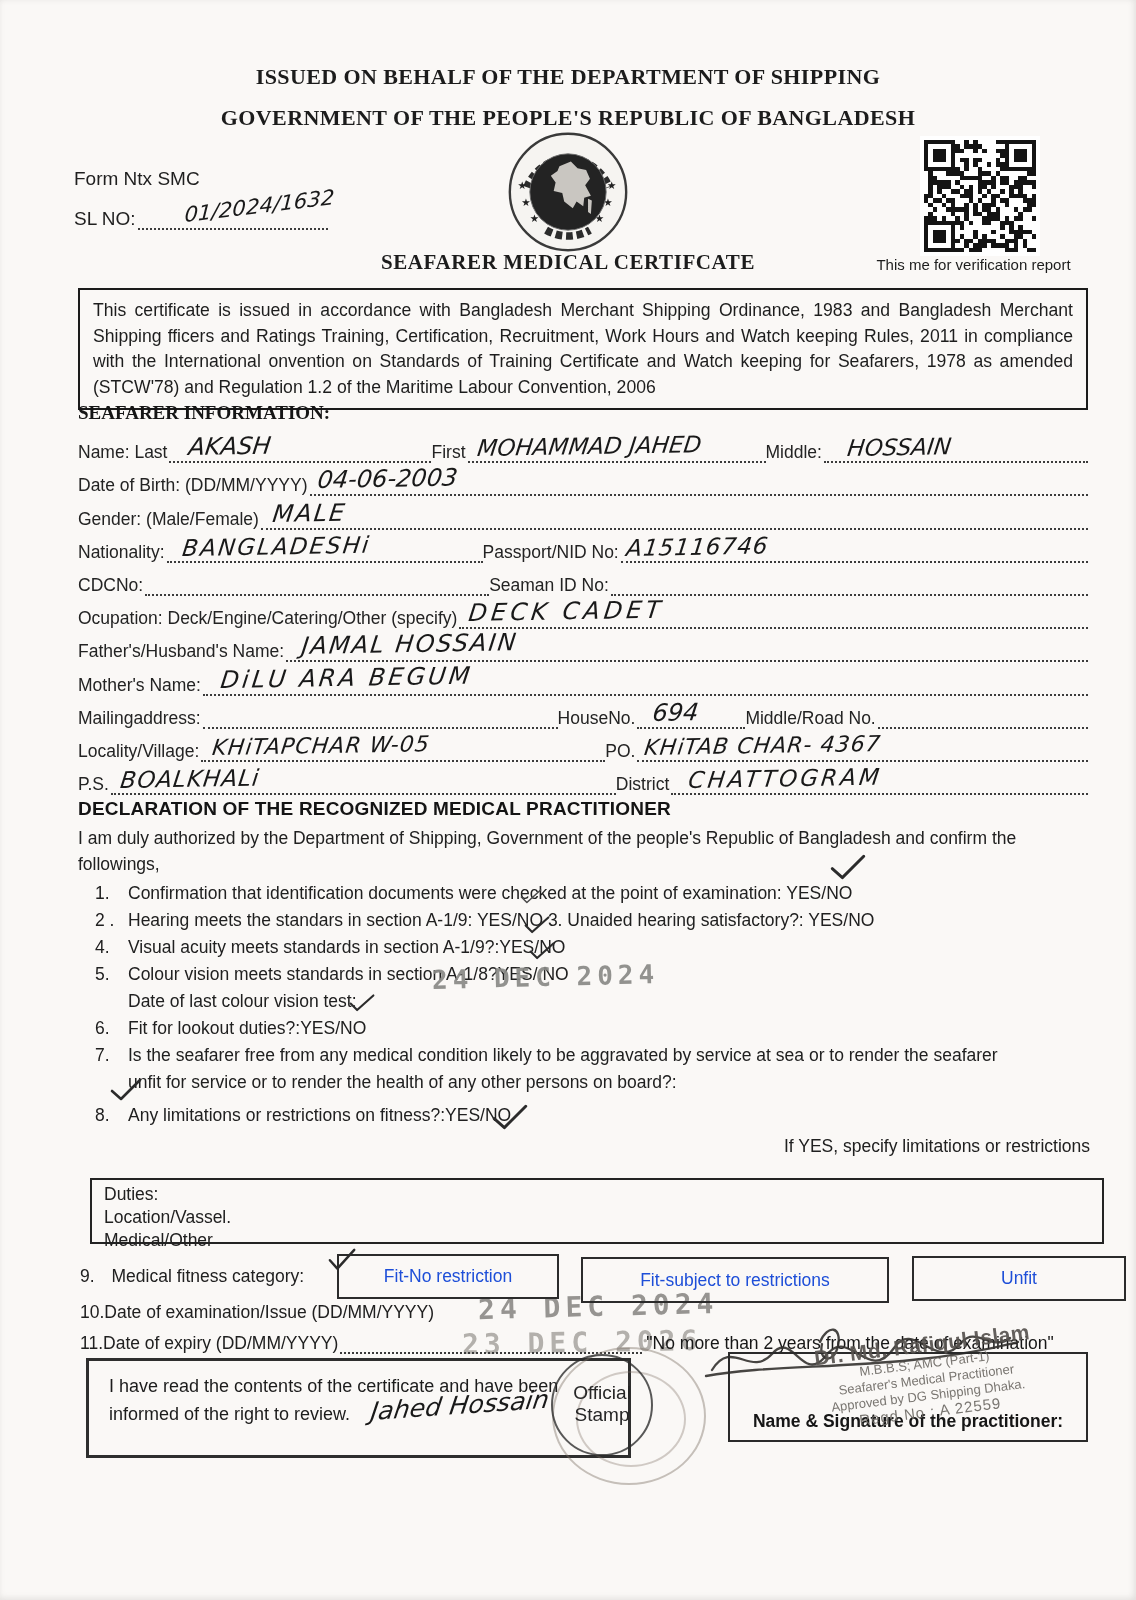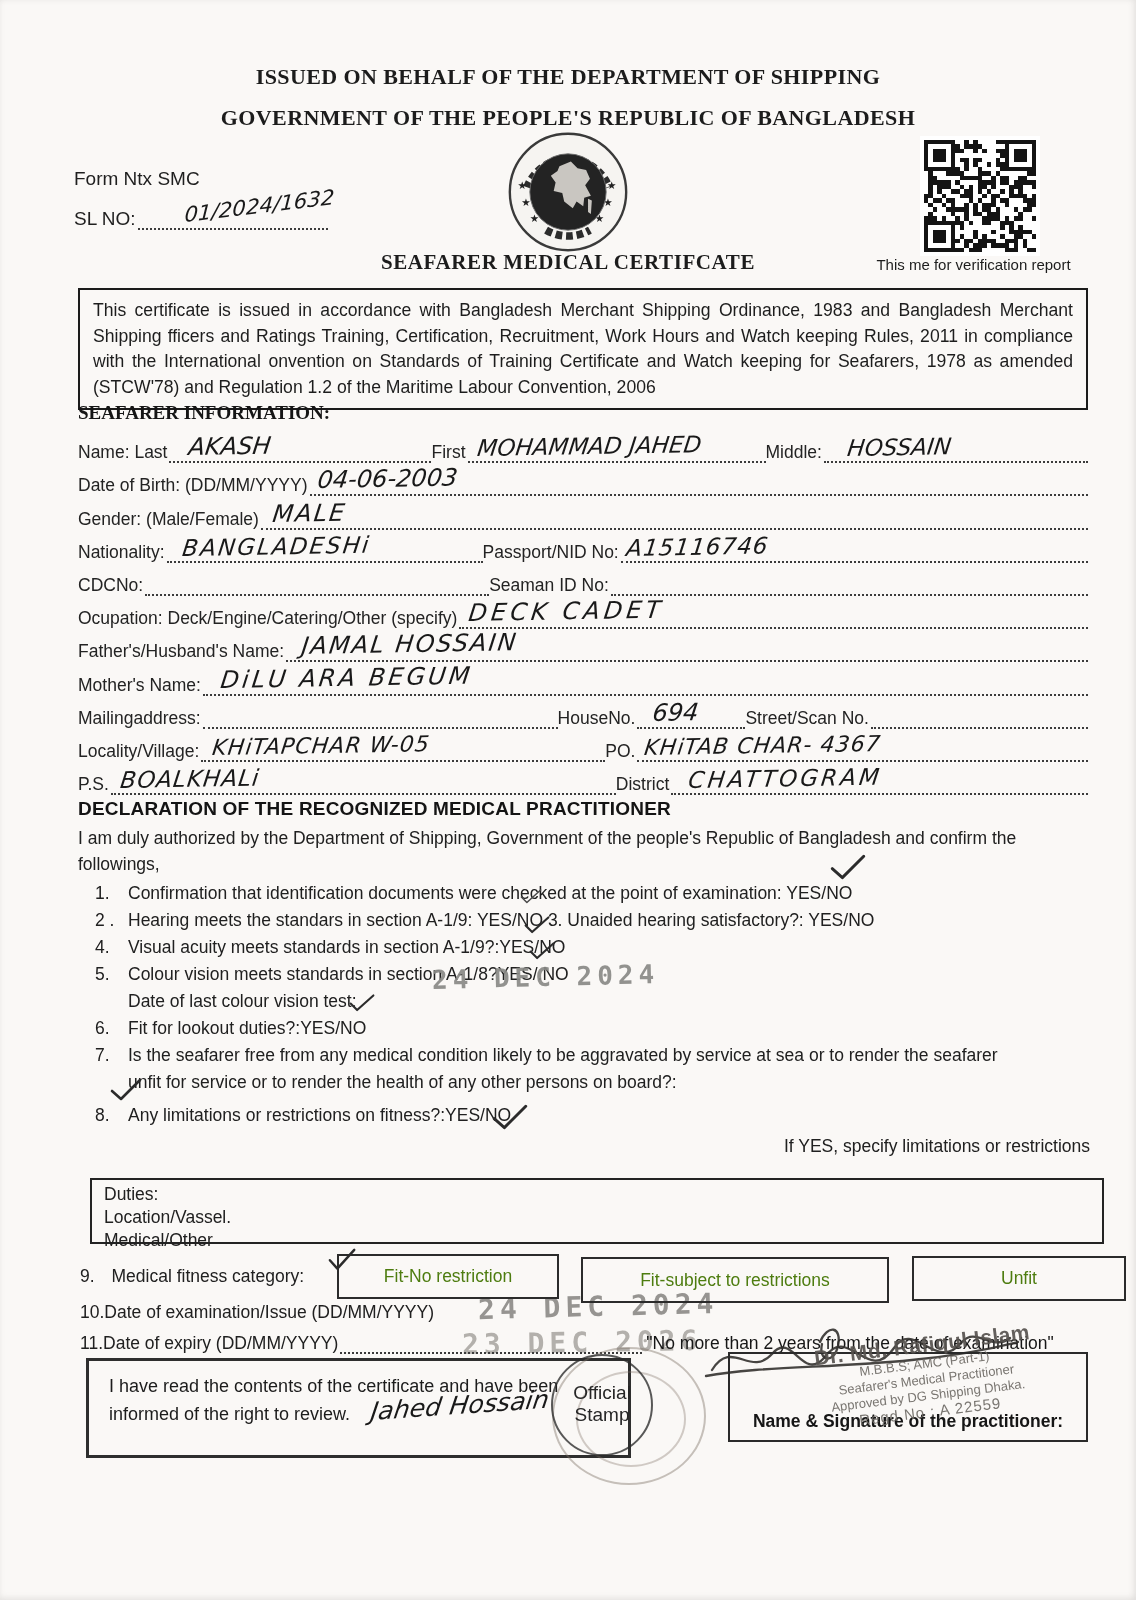--- a/index.html
+++ b/index.html
@@ -37,21 +37,21 @@
   .chk path{fill:none;stroke:#2b2b2b;stroke-width:2.6;stroke-linecap:round;stroke-linejoin:round;}
   .chk.lite path{stroke:#4a4a4a;stroke-width:2.2;}
   .stamp-date{font-family:"DejaVu Sans Mono",monospace;font-weight:bold;font-size:28px;
               letter-spacing:5px;color:#8e8c89;white-space:nowrap;transform:rotate(-1.5deg);opacity:.92;}
   .stamp-date.small{font-size:26px;color:#8a8a87;}
   .stamp-date.faded{color:#aaa7a2;opacity:.88;transform:rotate(-1deg);}
   .dutiesbox{border:2px solid #232323;width:1014px;height:66px;box-sizing:border-box;
              padding:3px 12px;font-size:17.5px;line-height:23px;color:#202020;}
   .catlabel{font-size:17.5px;color:#202020;white-space:nowrap;}
   .catbox{border:2px solid #2b2b2b;box-sizing:border-box;display:flex;align-items:center;
-          justify-content:center;font-size:17.5px;color:#4d7c0f;background:transparent;}
+          justify-content:center;font-size:17.5px;color:#1d4ed8;background:transparent;}
   .d10{font-size:17.5px;color:#202020;white-space:nowrap;}
   .d11{display:flex;align-items:flex-end;font-size:17.5px;color:#202020;}
   .d11 .dots{height:20px;}
   .note{white-space:nowrap;padding-left:4px;color:#161616;}
   .ackbox{border:3px solid #2e2e2e;width:545px;height:100px;box-sizing:border-box;
           padding:12px 16px 6px 20px;font-size:18px;line-height:26px;color:#1c1c1c;}
   .acksig{display:inline-block;font-size:25px;margin-left:14px;transform:skewX(-12deg) rotate(-4deg);}
   .ring{position:absolute;border-radius:50%;}
   .stamptxt{text-align:center;font-size:19px;line-height:22px;color:#262626;}
   .pracbox{border:2px solid #2a2a2a;width:360px;height:90px;box-sizing:border-box;position:relative;font-weight:bold;}
@@ -796,21 +796,21 @@
         <span class="hand" style="left:16px;font-size:24px;letter-spacing:3px;">DiLU ARA BEGUM</span>
       </span>
     </div>
     <div class="row">
       <span class="lbl">Mailingaddress:</span>
       <span class="dots fix" style="width:355px;"></span>
       <span class="lbl">HouseNo.</span>
       <span class="dots fix" style="width:108px;">
         <span class="hand" style="left:14px;font-size:24px;">694</span>
       </span>
-      <span class="lbl">Street/Scan No.</span>
+      <span class="lbl">Middle/Road No.</span>
       <span class="dots"></span>
     </div>
     <div class="row">
       <span class="lbl">Locality/Village:</span>
       <span class="dots fix" style="width:404px;">
         <span class="hand" style="left:10px;font-size:22px;letter-spacing:1px;">KHiTAPCHAR W-05</span>
       </span>
       <span class="lbl">PO.</span>
       <span class="dots">
         <span class="hand" style="left:6px;font-size:22px;letter-spacing:1px;">KHiTAB CHAR- 4367</span>

